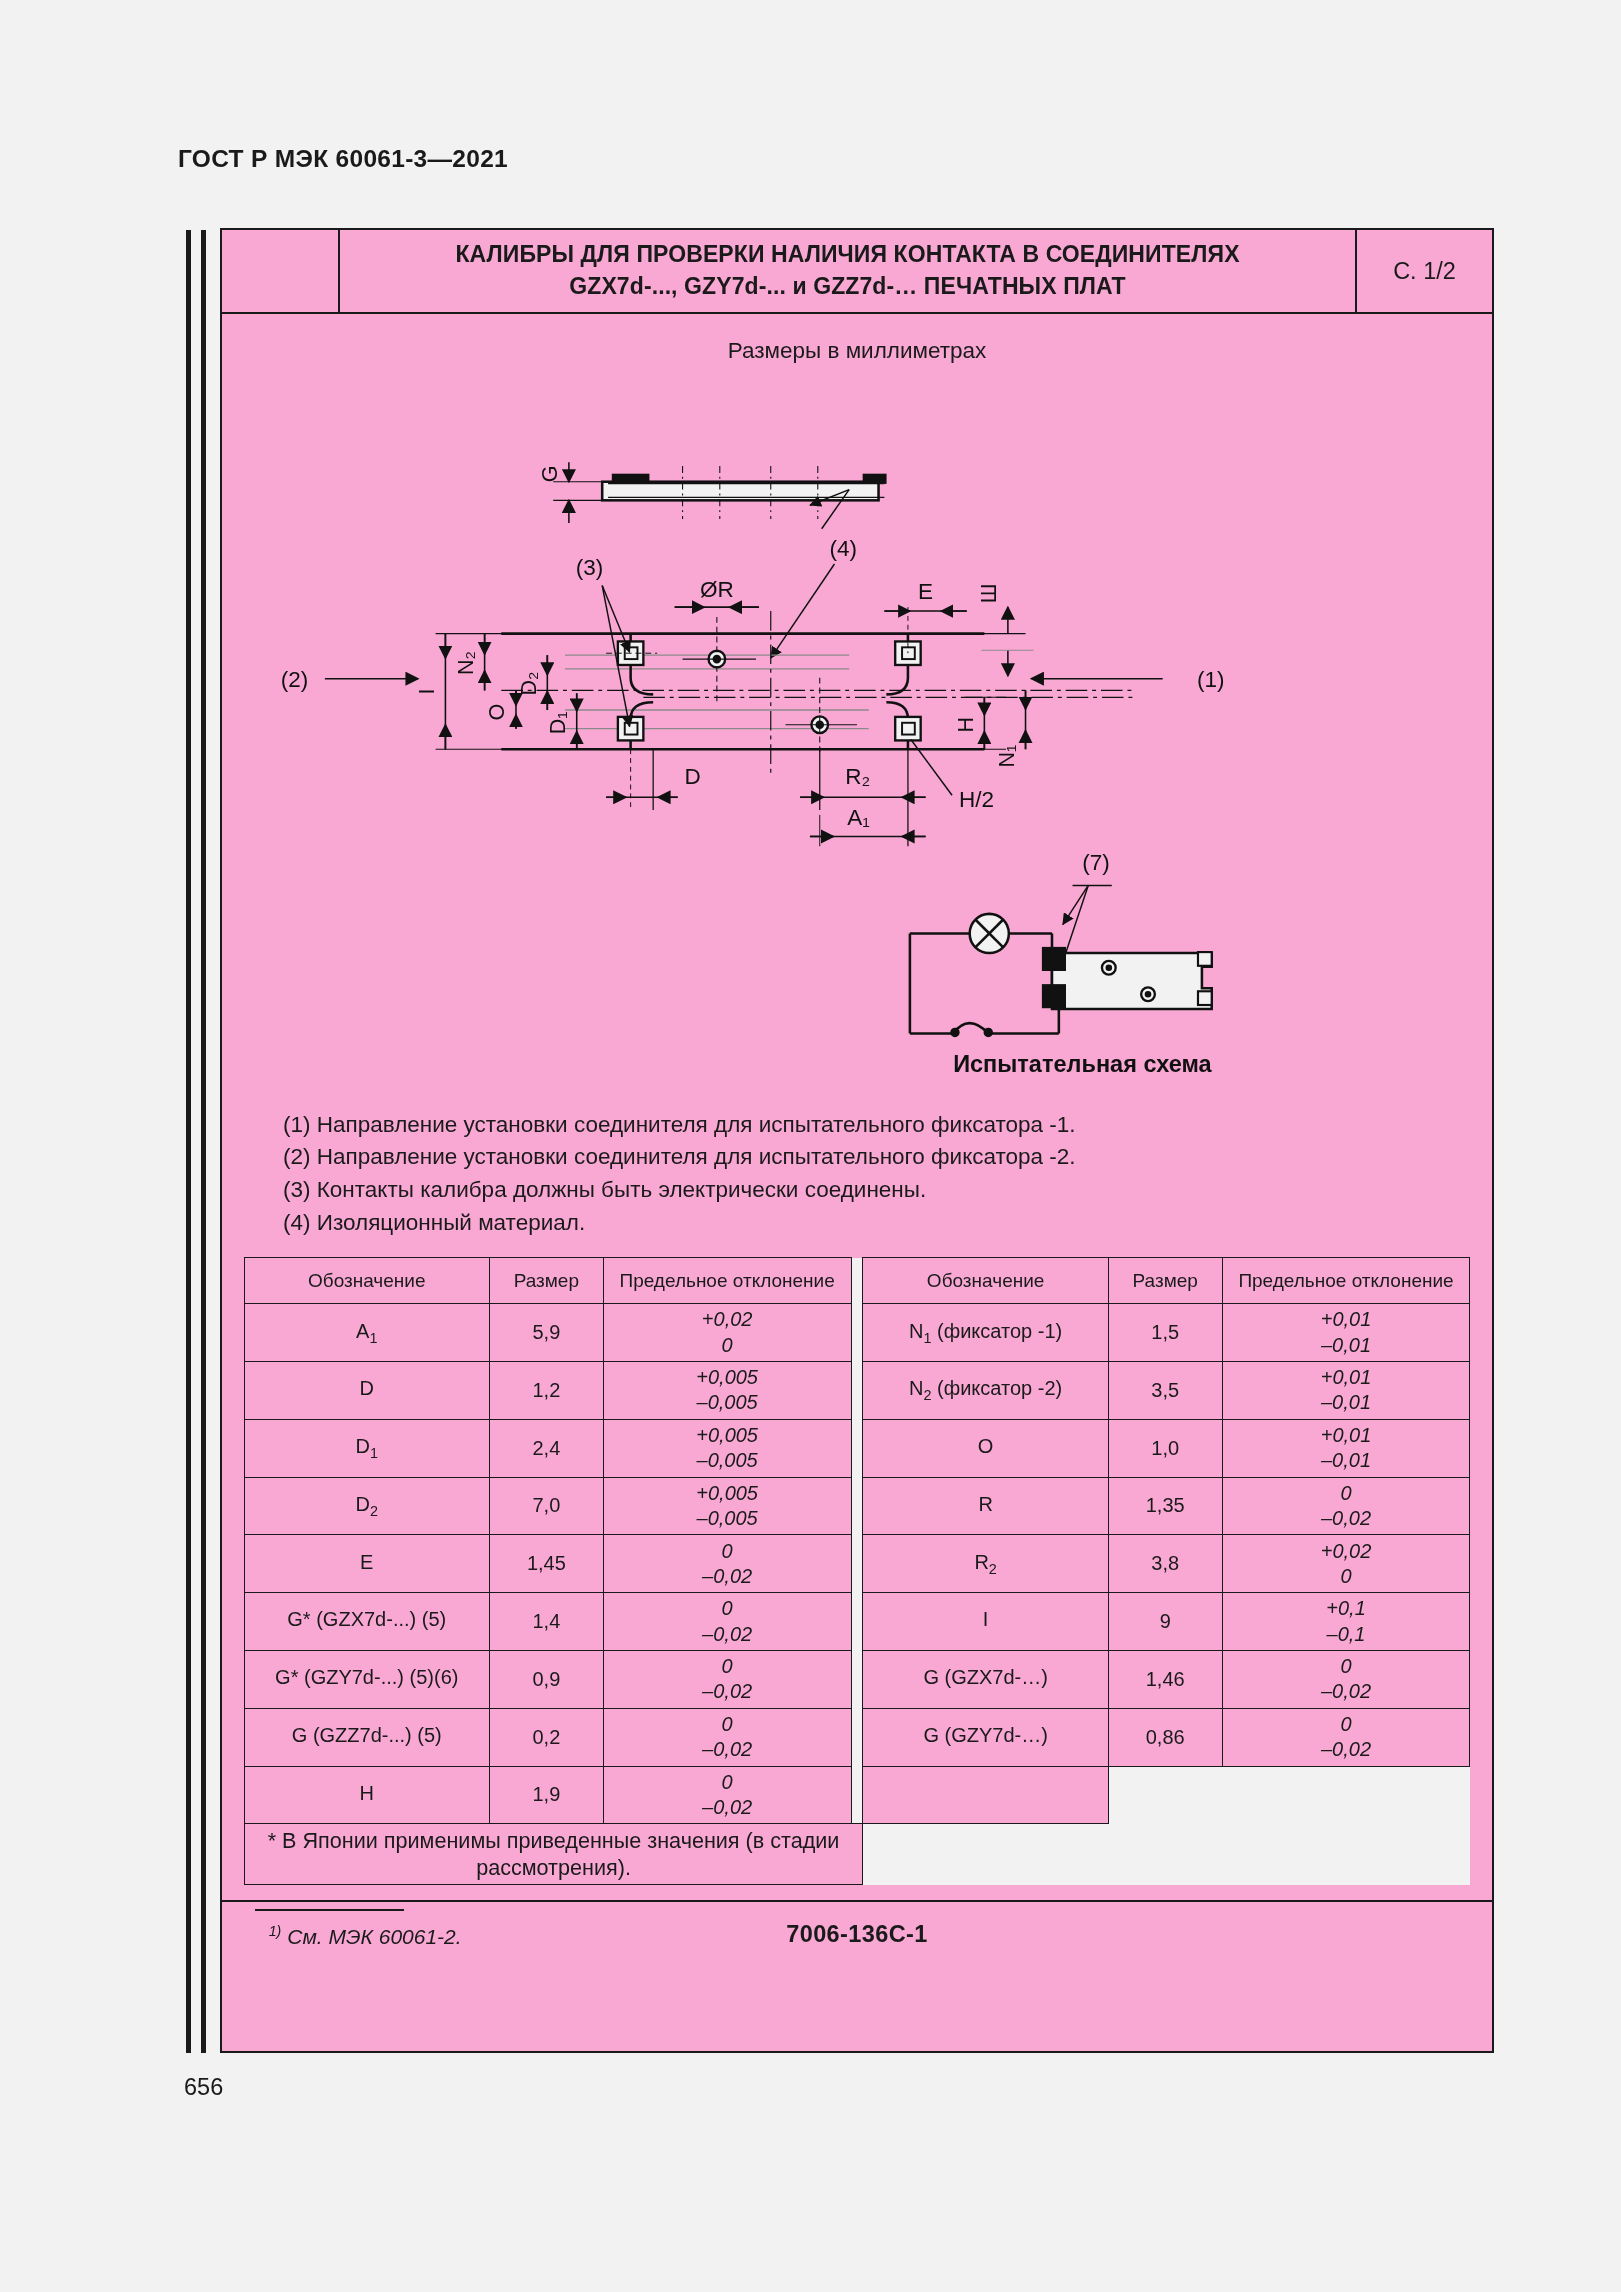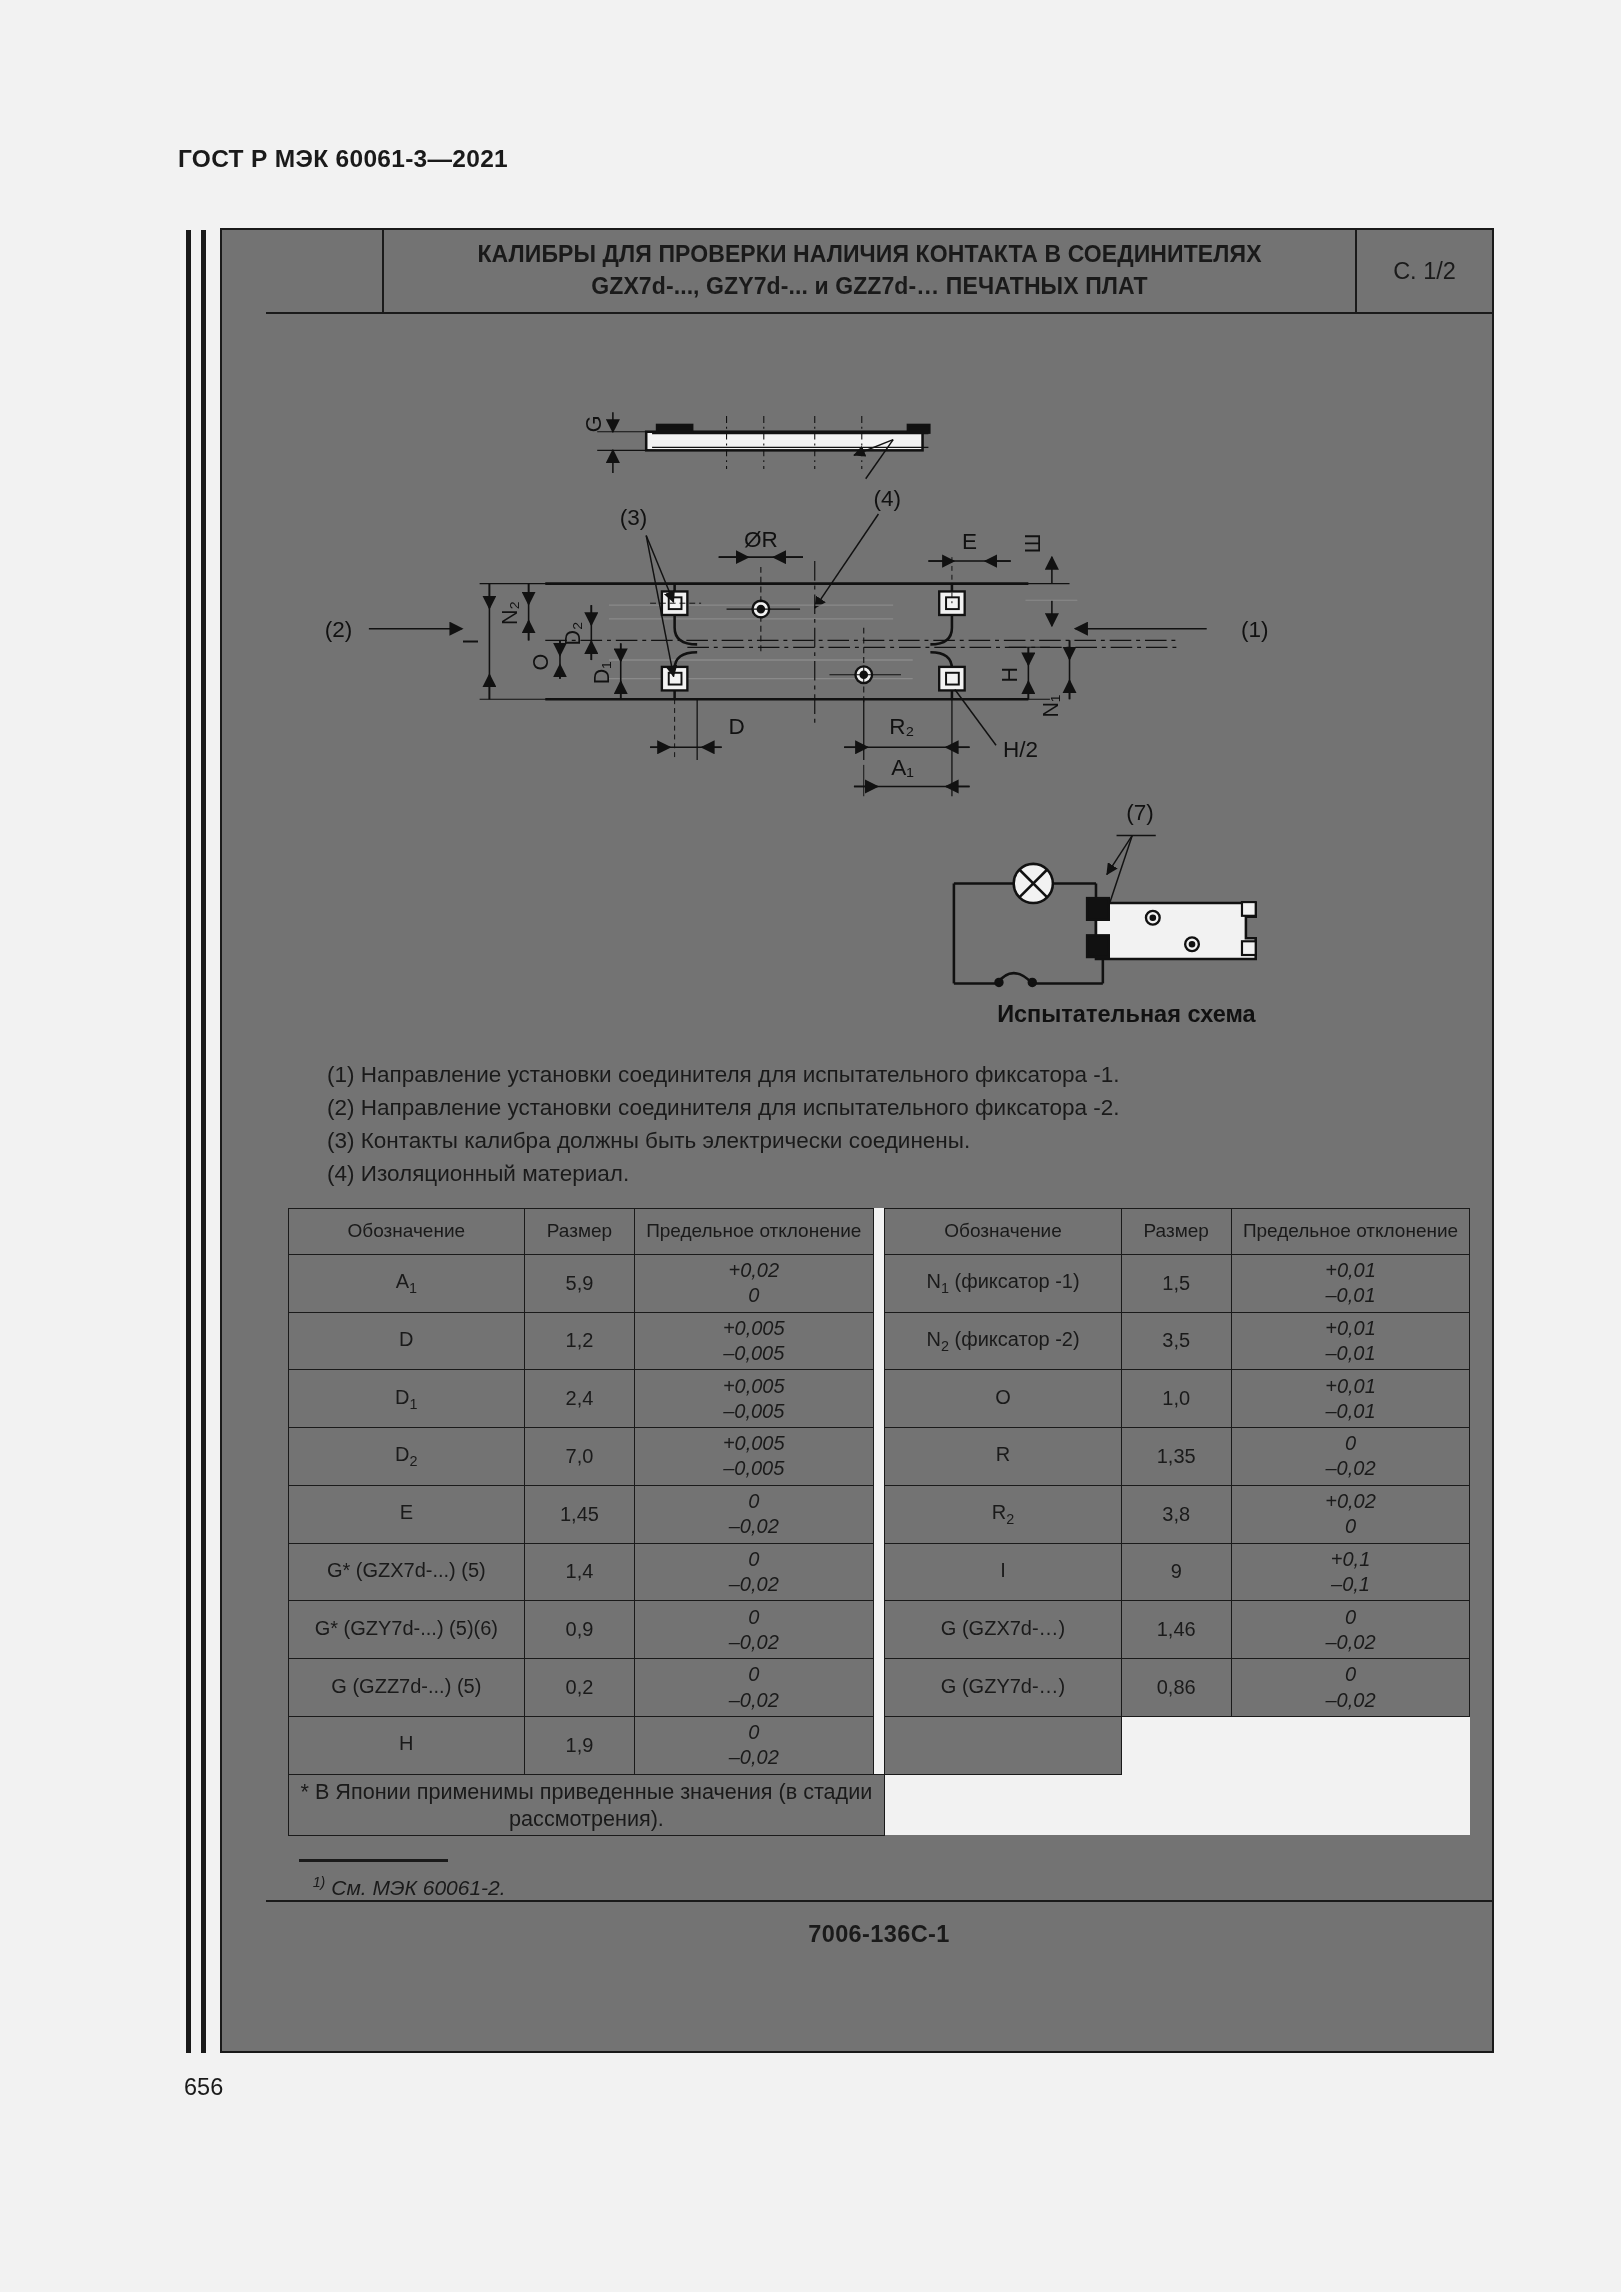--- a/index.html
+++ b/index.html
@@ -46,22 +46,21 @@
 
   
   .frame {
     position: absolute;
     left: 220px;
     top: 228px;
     width: 1274px;
     height: 1825px;
     border: 2.9px solid #1a1a1a;
     box-sizing: border-box;
-    background: #737373;
-    padding-left: 44px;
+    background: #f9a8d4;
   }
 
   
   .head-band {
     position: relative;
     height: 84px;
     border-bottom: 2.9px solid #1a1a1a;
     box-sizing: border-box;
     display: flex;
   }
@@ -219,20 +218,21 @@
       <div class="head-blank"></div>
       <div class="head-title">
         <span>КАЛИБРЫ ДЛЯ ПРОВЕРКИ НАЛИЧИЯ КОНТАКТА В СОЕДИНИТЕЛЯХ</span>
         <span>GZX7d-..., GZY7d-... и GZZ7d-… ПЕЧАТНЫХ ПЛАТ</span>
       </div>
       <div class="head-page">С. 1/2</div>
     </div>
 
     <div class="frame-body">
 
+      <div class="dim-note">Размеры в миллиметрах</div>
 
 
       <div class="drawing-wrap">
         <svg width="1268" height="745" viewBox="0 0 1294 760" xmlns="http://www.w3.org/2000/svg">
           <defs>
             <marker id="ah" markerWidth="9" markerHeight="9" refX="8" refY="4.5" orient="auto">
               <path d="M0,0 L9,4.5 L0,9 z" fill="#111"></path>
             </marker>
             <marker id="ahs" markerWidth="8" markerHeight="8" refX="7.5" refY="4" orient="auto">
               <path d="M0,0 L8,4 L0,8 z" fill="#111"></path>

